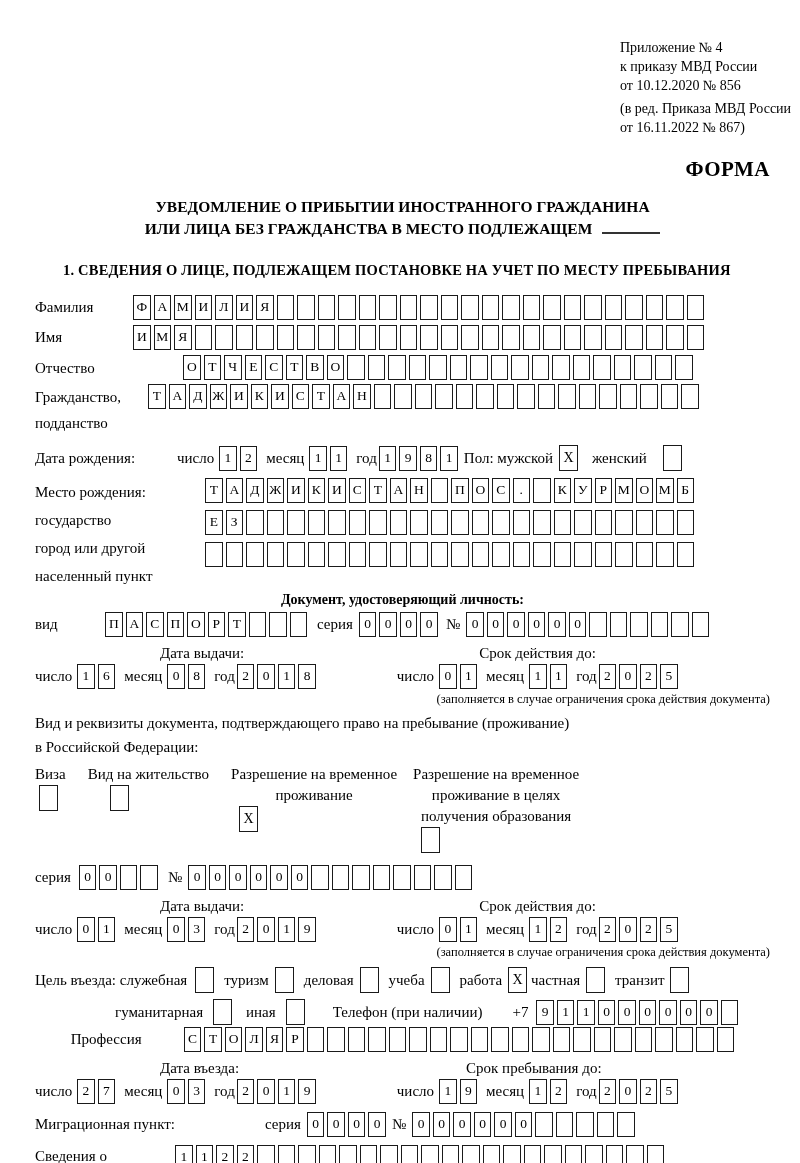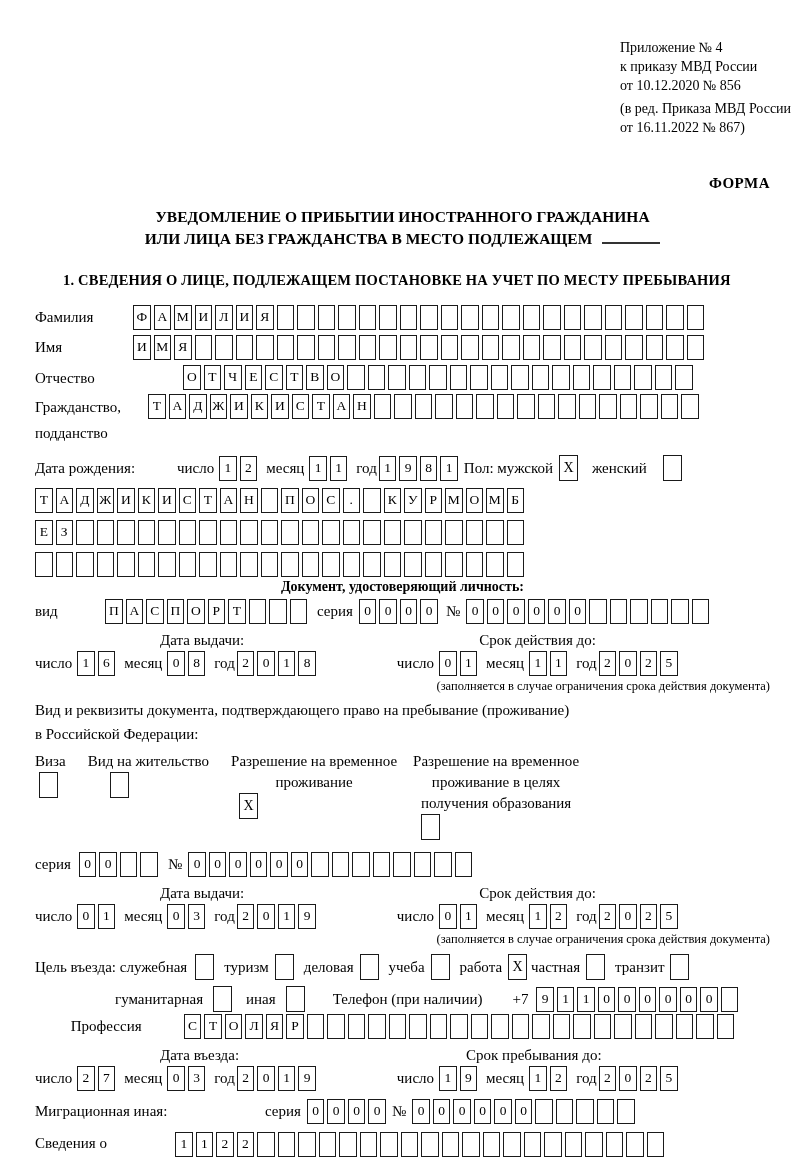--- a/index.html
+++ b/index.html
@@ -6,21 +6,21 @@
   html,body { background:#fff; }
   body {
     width:800px; height:1163px;
     font-family:"Liberation Serif", serif;
     color:#000; overflow:hidden;
   }
   .page { width:800px; height:1163px; padding:38px 30px 0 35px; position:relative; }
 
   .appendix { margin-left:585px; width:185px; font-size:14px; line-height:19px; white-space:nowrap; }
   .appendix .gap { height:4px; }
-  .forma { text-align:right; font-weight:bold; font-size:15px; margin-top:38px; letter-spacing:.5px; }
+  .forma { text-align:right; font-weight:bold; font-size:21px; margin-top:20px; letter-spacing:.5px; }
 
   .title { text-align:center; font-weight:bold; font-size:15.5px; line-height:22px; margin-top:14px; }
   .blank-line { display:inline-block; width:58px; border-bottom:2px solid #333; height:14px; margin-left:10px; }
 
   .sec-heading { font-weight:bold; font-size:14.5px; margin:22px 0 0 28px; letter-spacing:.2px; }
 
   .row { display:flex; align-items:center; margin-top:5px; }
   .row.top { align-items:flex-start; }
   .lbl { font-size:15px; white-space:nowrap; }
 
@@ -230,20 +230,26 @@
           <span class="cell">1</span>
         </span>
     </span>
     <span class="lbl mr6">Пол: мужской</span>
     <span class="cb">X</span>
     <span class="lbl mr8" style="margin-left:14px;">женский</span>
     <span class="cb" style="margin-left:8px;"></span>
   </div>
 
   <div class="row top" style="margin-top:7px;">
+    <span class="lblcol" style="width:170px;">
+      <span class="lbl" style="display:block;line-height:28px;">Место рождения:</span>
+      <span class="lbl" style="display:block;line-height:28px;">государство</span>
+      <span class="lbl" style="display:block;line-height:28px;">город или другой</span>
+      <span class="lbl" style="display:block;line-height:28px;">населенный пункт</span>
+    </span>
     <span>
       <span class="cells" style="margin-bottom:7px;">
           <span class="cell">Т</span>
           <span class="cell">А</span>
           <span class="cell">Д</span>
           <span class="cell">Ж</span>
           <span class="cell">И</span>
           <span class="cell">К</span>
           <span class="cell">И</span>
           <span class="cell">С</span>
@@ -622,21 +628,21 @@
       <span class="cells">
           <span class="cell">2</span>
           <span class="cell">0</span>
           <span class="cell">2</span>
           <span class="cell">5</span>
         </span>
     </span>
   </div>
 
   <div class="row" style="margin-top:8px;">
-    <span class="lbl" style="width:230px;">Миграционная иная:</span>
+    <span class="lbl" style="width:230px;">Миграционная пункт:</span>
     <span class="lbl mr6">серия</span>
     <span class="cells mr6">
         <span class="cell">0</span>
         <span class="cell">0</span>
         <span class="cell">0</span>
         <span class="cell">0</span>
       </span>
     <span class="lbl mr6">№</span>
     <span class="cells">
         <span class="cell">0</span>

